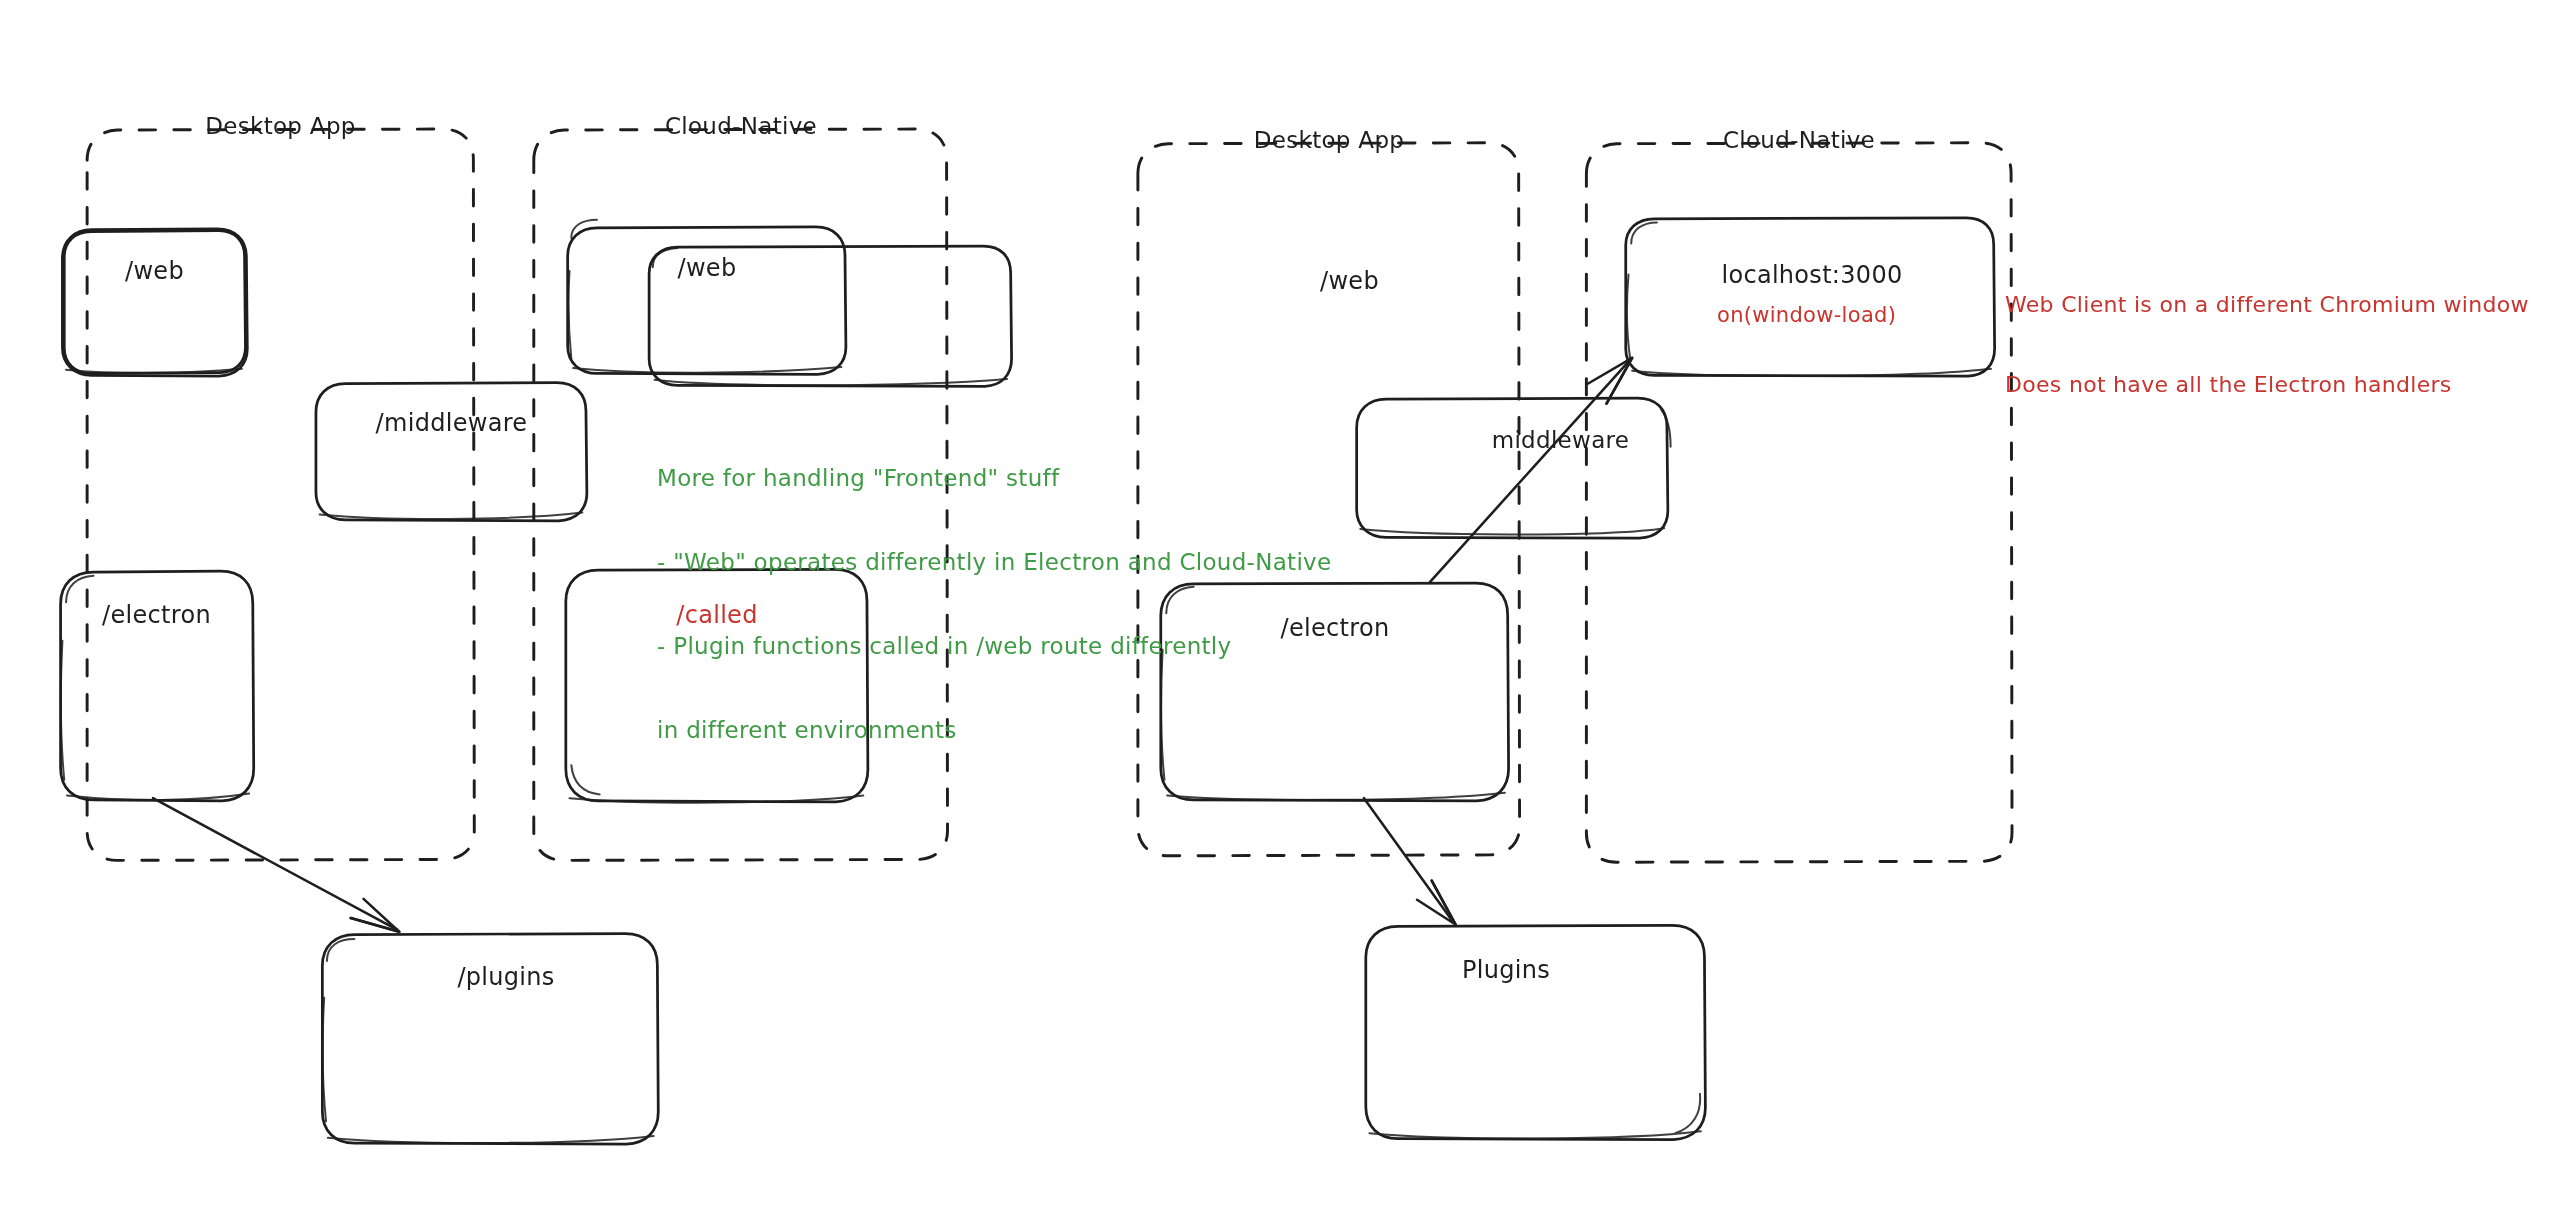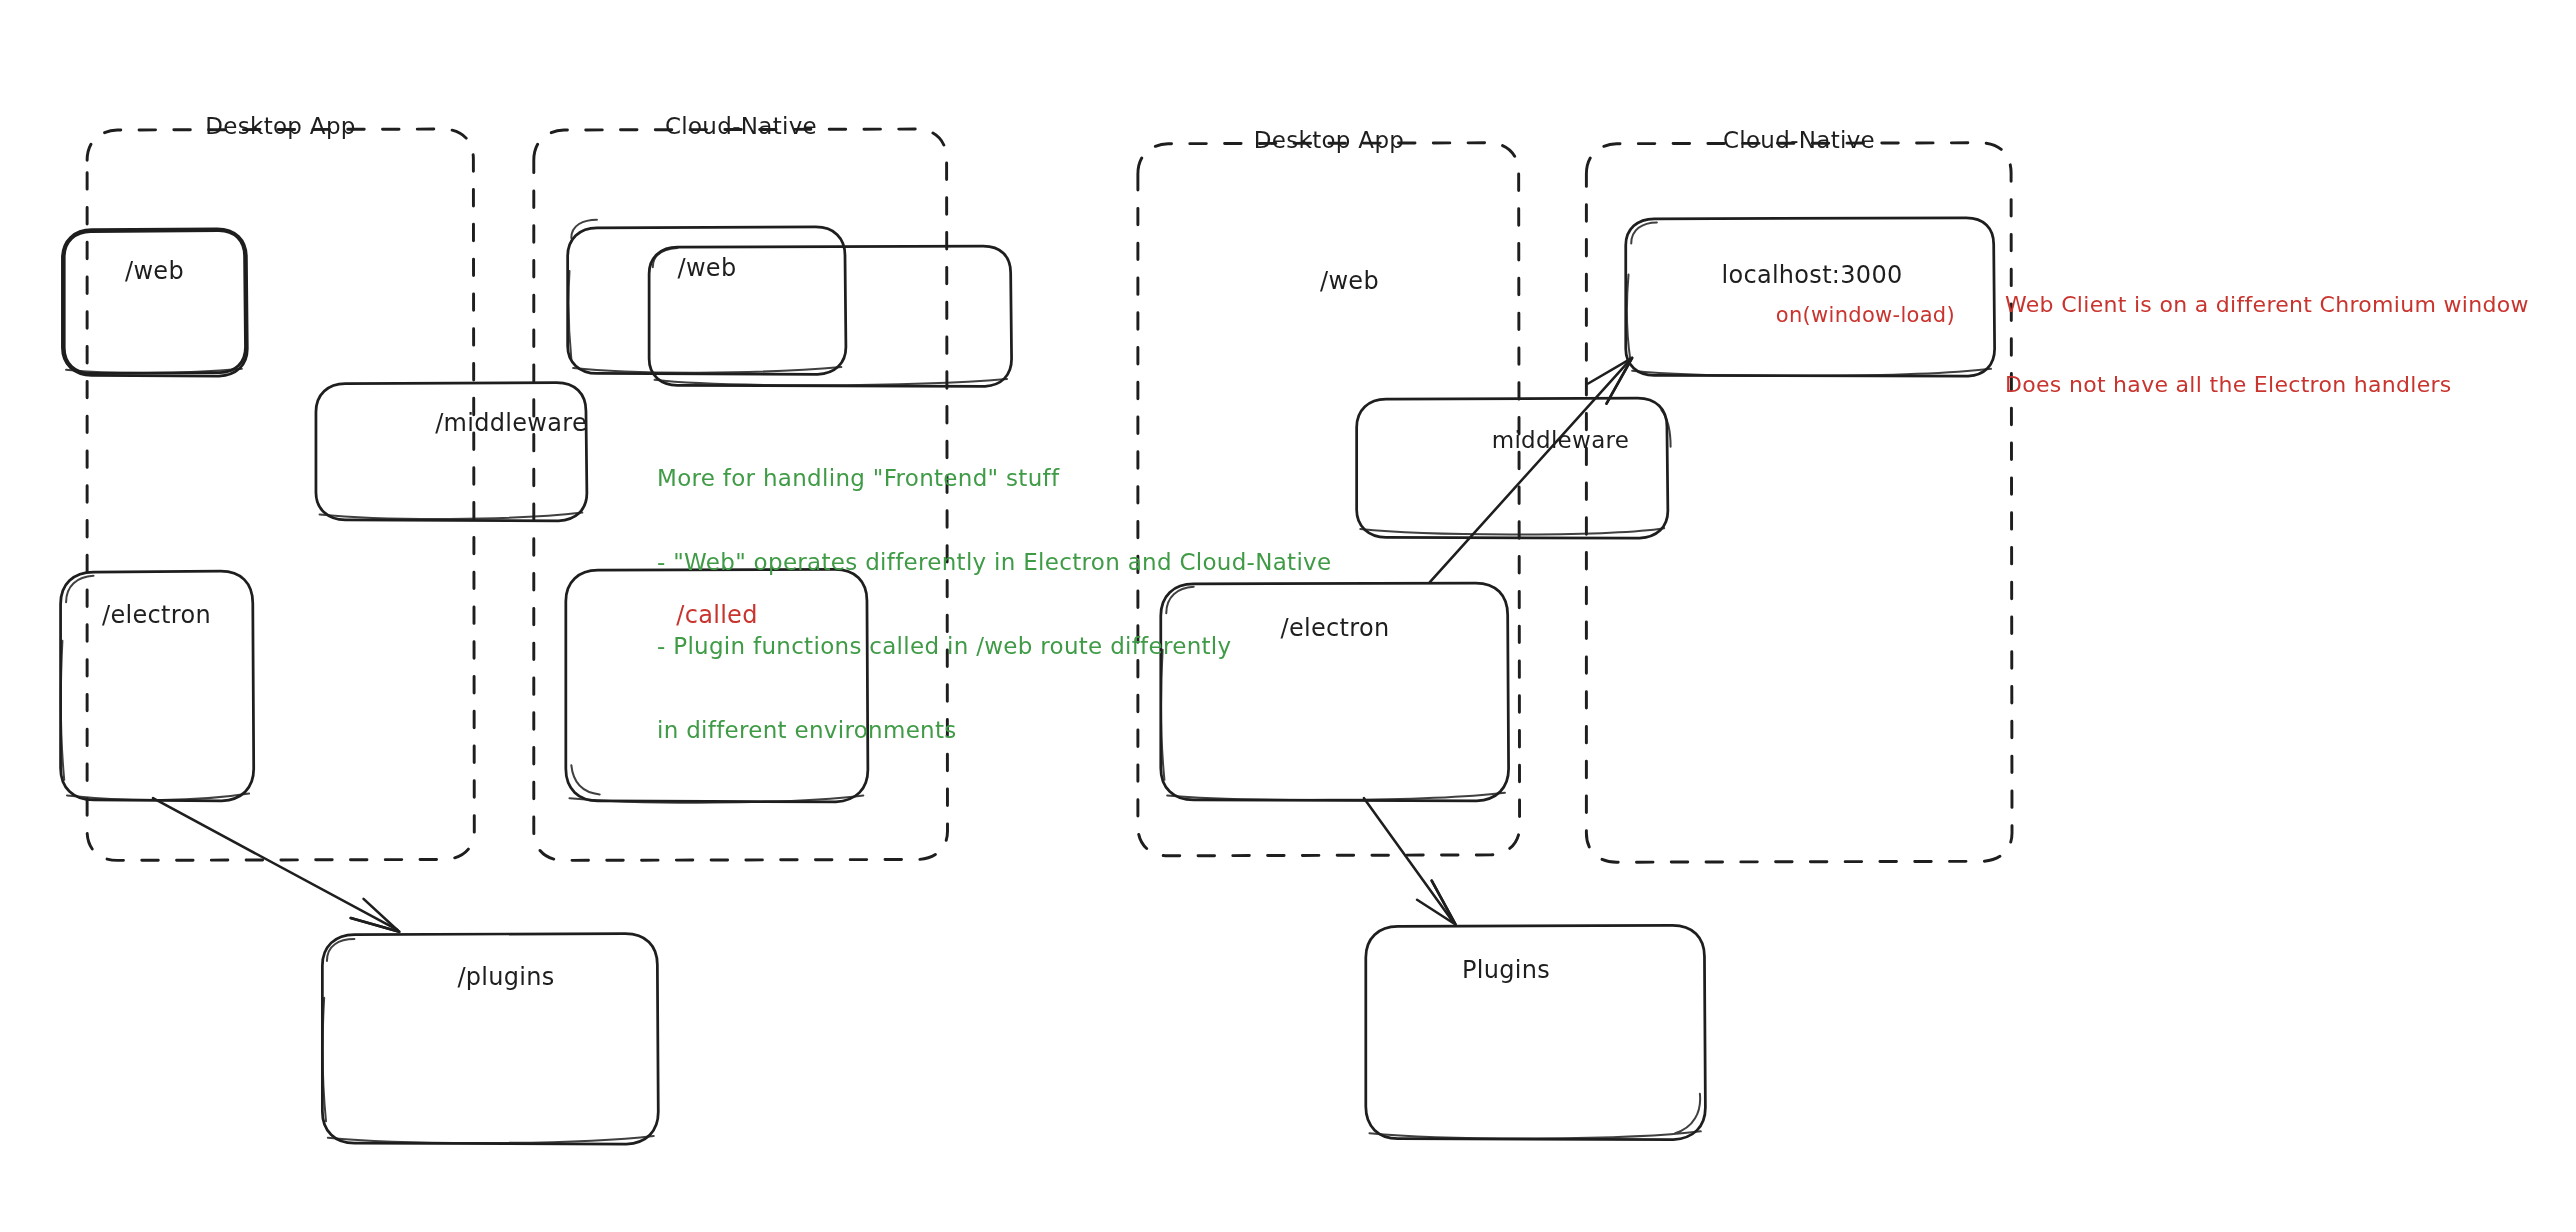--- a/index.html
+++ b/index.html
@@ -180,21 +180,21 @@
 </svg>
 
 <div class="txt grp-label" style="left:87px; top:110px; width:387px;">Desktop App</div>
 
 <div class="txt grp-label" style="left:534px; top:110px; width:414px;">Cloud-Native</div>
 
 <div class="txt box-label" style="left:62px; top:254px; width:185px;">/web</div>
 
 <div class="txt box-label" style="left:568px; top:251px; width:278px;">/web</div>
 
-<div class="txt box-label" style="left:316px; top:406px; width:271px;text-align:right;">/middleware</div>
+<div class="txt box-label" style="left:316px; top:406px; width:271px;">/middleware</div>
 
 <div class="txt box-label" style="left:60px; top:598px; width:193px;">/electron</div>
 
 <div class="txt box-label red-small" style="left:566px; top:598px; width:302px; font-size:24px;">/called</div>
 
 <div class="txt box-label" style="left:322px; top:960px; width:368px;">/plugins</div>
 
 <div class="txt note-green" style="left:657px; top:408px; width:723px;">
   <div>More for handling "Frontend" stuff</div>
   <div>- "Web" operates differently in Electron and Cloud-Native</div>
@@ -203,21 +203,21 @@
 </div>
 
 <div class="txt grp-label" style="left:1138px; top:124px; width:382px;">Desktop App</div>
 
 <div class="txt grp-label" style="left:1586px; top:124px; width:426px;">Cloud-Native</div>
 
 <div class="txt box-label" style="left:649px; top:264px; width:363px; transform:translateX(519px);">/web</div>
 
 <div class="txt box-label" style="left:1626px; top:242px; width:372px;margin-top:16px;">localhost:3000</div>
 
-<div class="txt red-small" style="left:1717px; top:300px; width:238px; text-align:right;">on(window-load)</div>
+<div class="txt red-small" style="left:1717px; top:300px; width:238px; text-align:left;">on(window-load)</div>
 
 <div class="txt box-label" style="left:1357px; top:424px; width:311px; font-size:23px;margin-left:48px;">middleware</div>
 
 <div class="txt box-label" style="left:1161px; top:611px; width:348px;">/electron</div>
 
 <div class="txt box-label" style="left:1366px; top:953px; width:280px;">Plugins</div>
 
 <div class="txt note-red" style="left:2005px; top:239px; width:558px;">
   <div>Web Client is on a different Chromium window</div>
   <div>Does not have all the Electron handlers</div>

